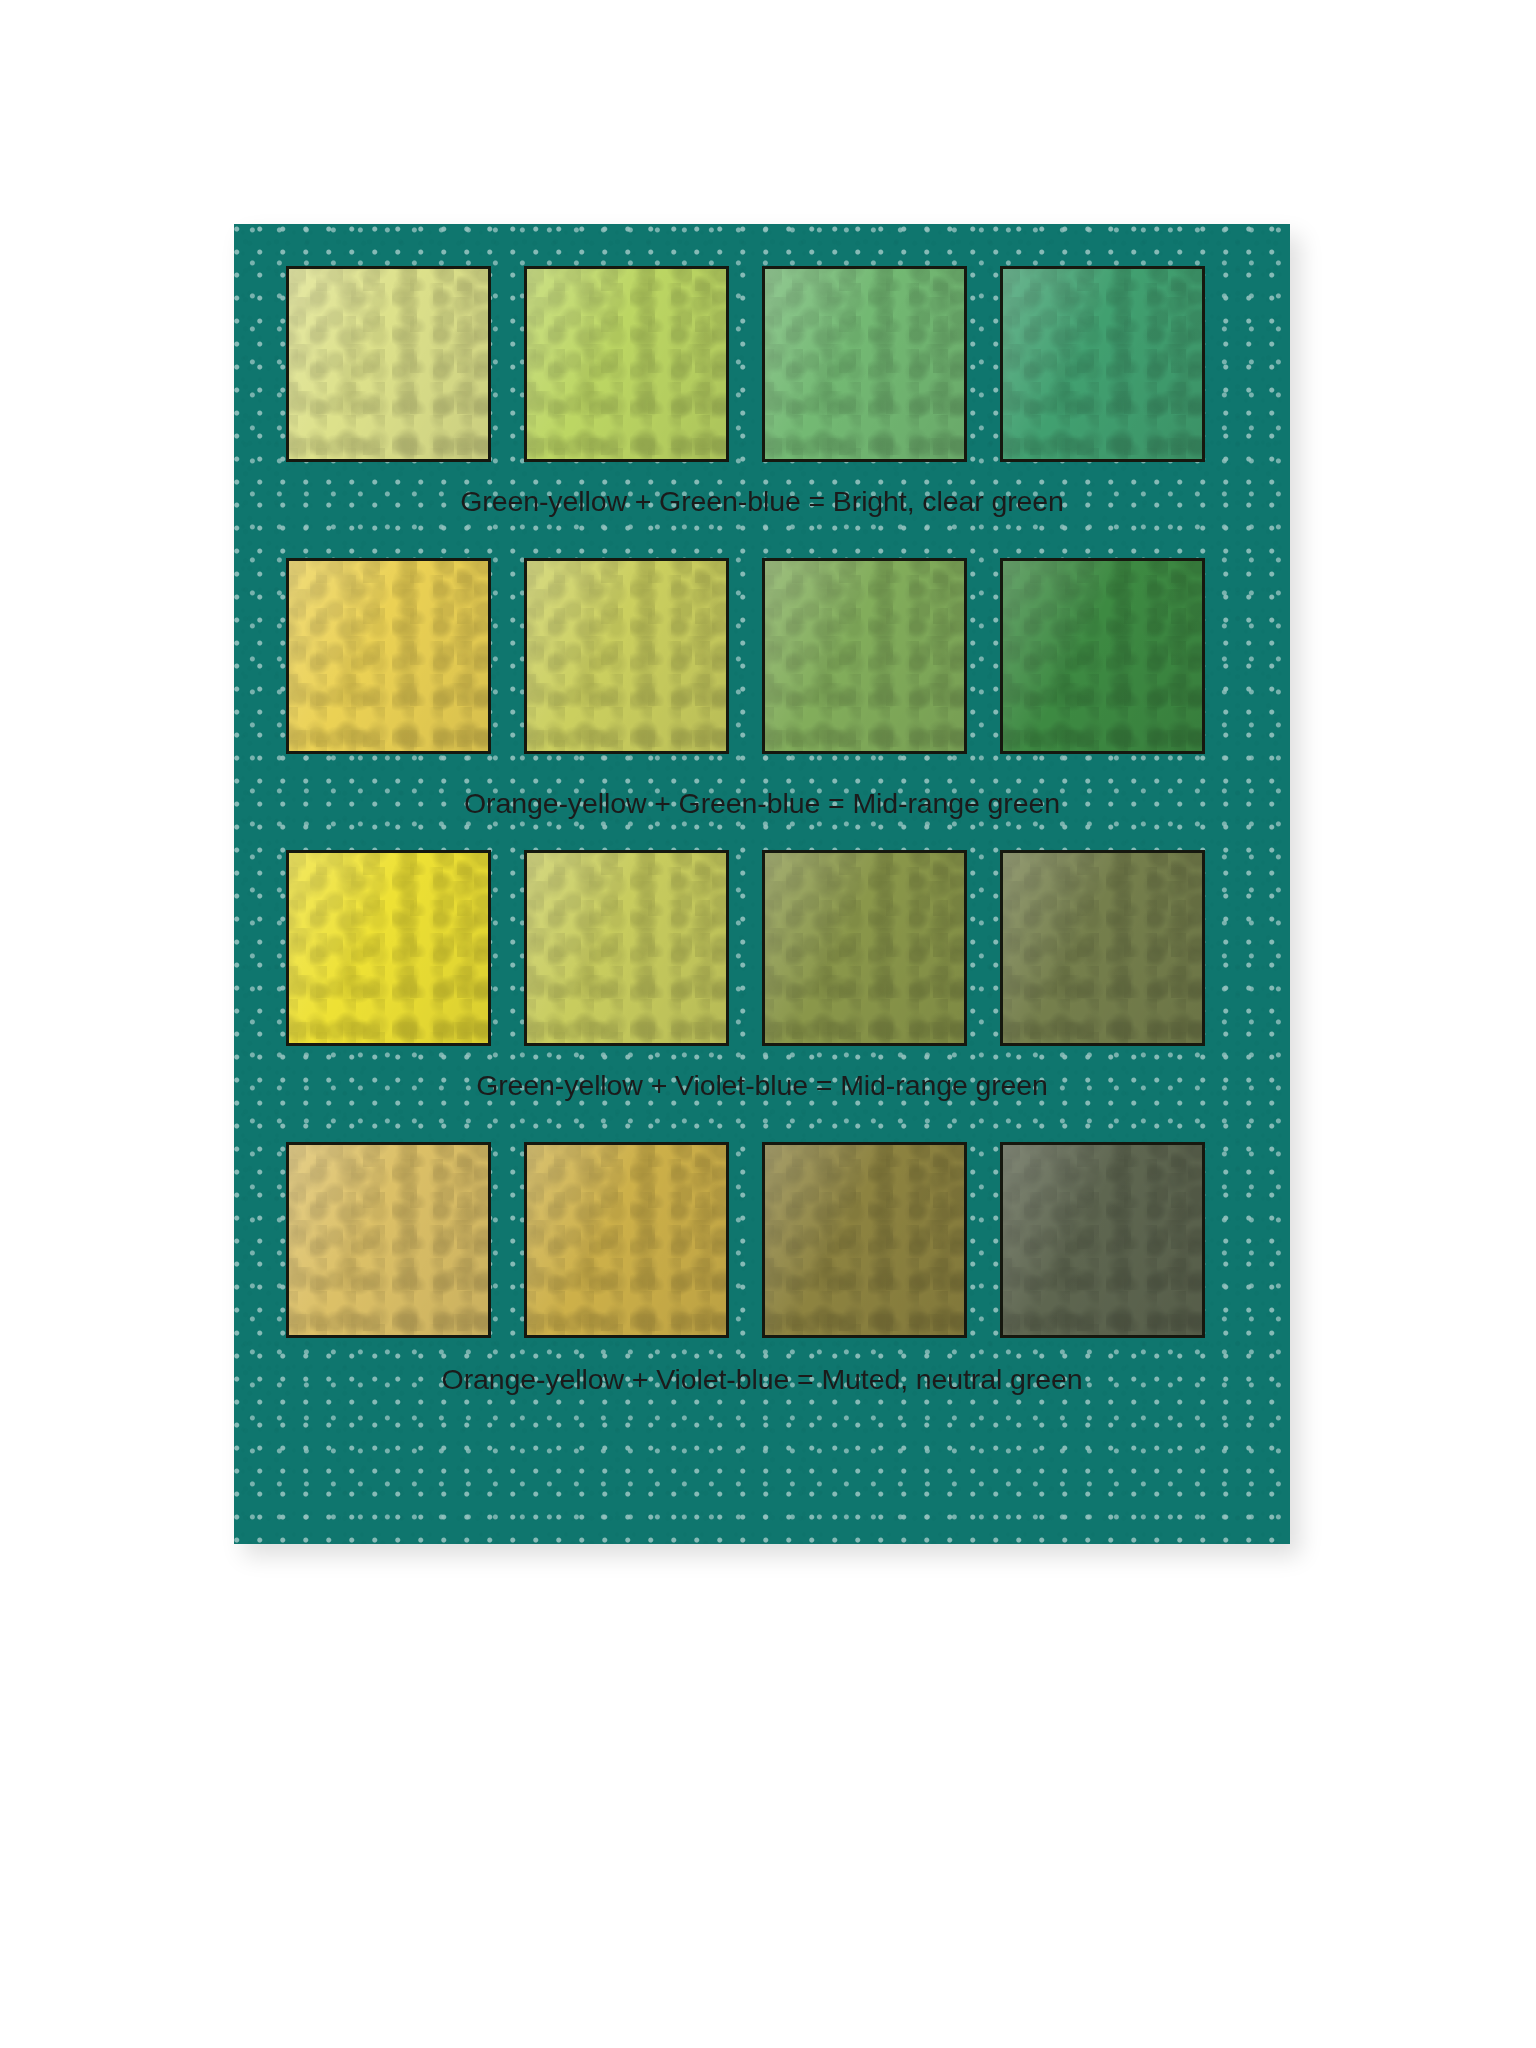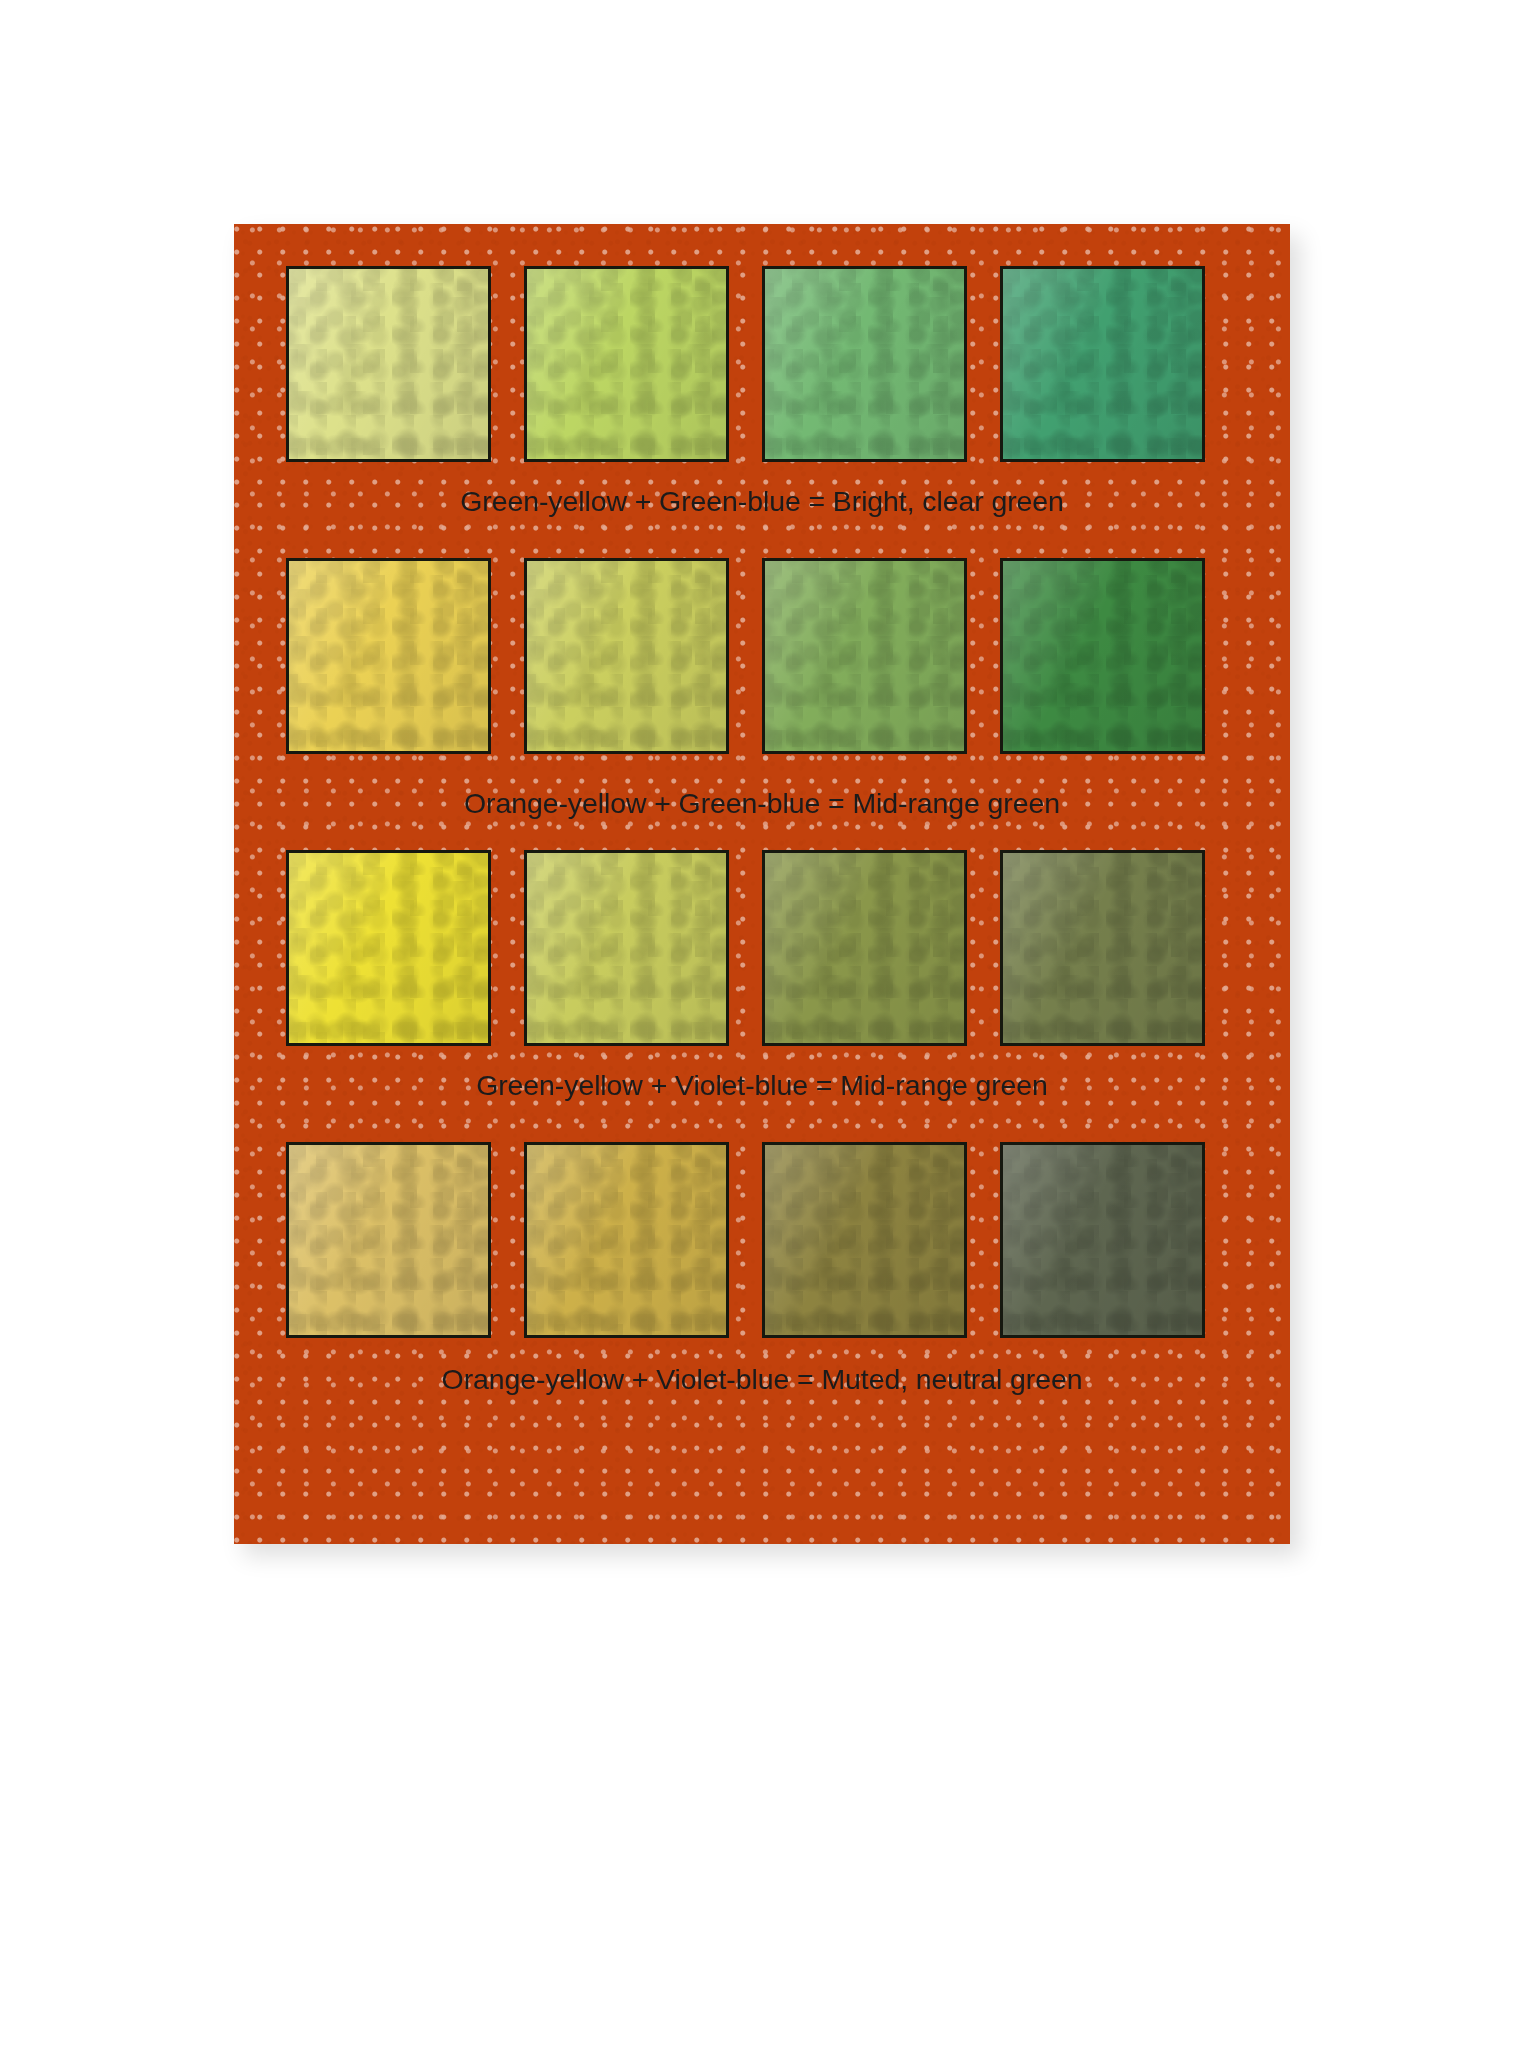--- a/index.html
+++ b/index.html
@@ -104,21 +104,21 @@
     font-size: 28.5px;
     line-height: 1.1;
     color: #1b1b1b;
     letter-spacing: -0.1px;
     white-space: nowrap;
   }
 </style>
 </head>
 <body style="background: rgb(255, 255, 255);">
 
-<div id="paper-card" style="background: #c2410c; text-decoration: underline;">
+<div id="paper-card" style="background: #0f766e; text-decoration: underline;">
   <div id="paper-texture"></div>
 
   <div id="chart-grid">
 
     <div class="swatch-row" style="top:42px;">
       <div class="swatch-strip">
         <div class="swatch" style="border-color: rgb(22, 24, 15);">
           <div class="swatch-paint" style="background: rgb(221, 225, 139);"></div>
           <div class="swatch-grain"></div>
           <div class="swatch-sheen"></div>

